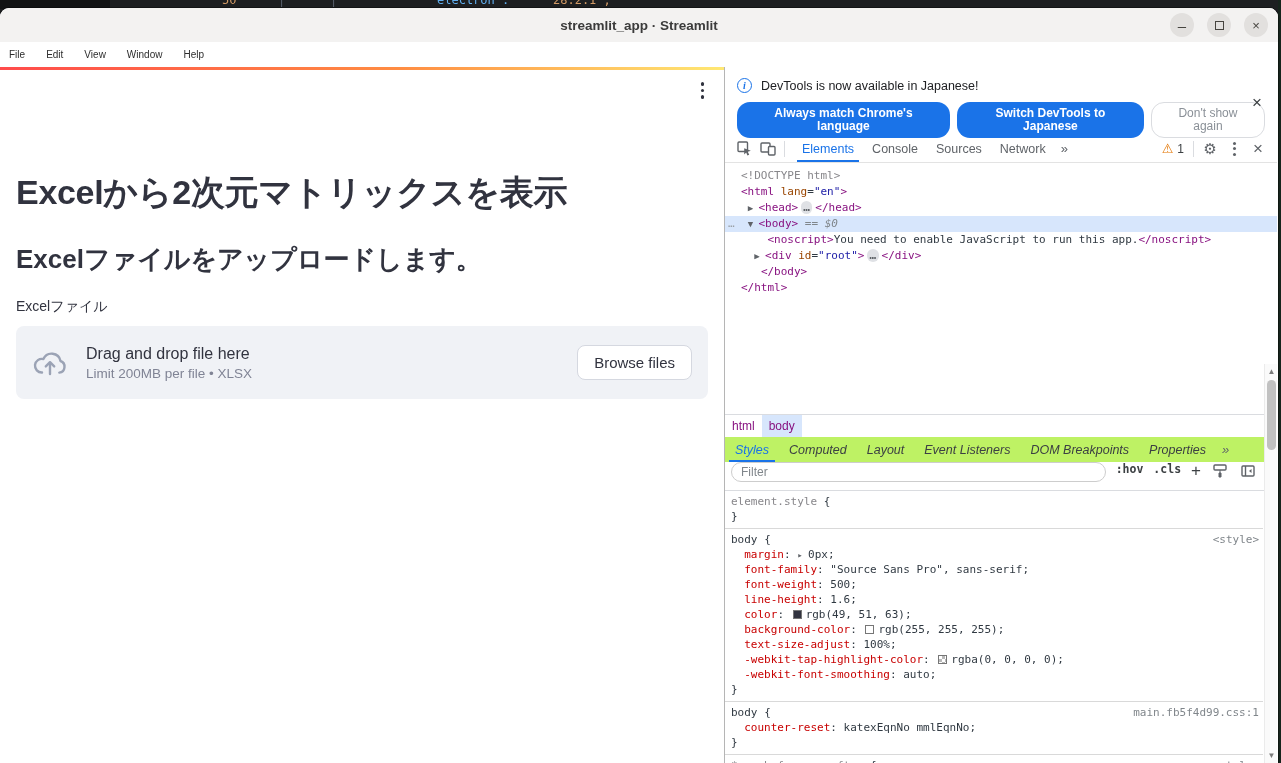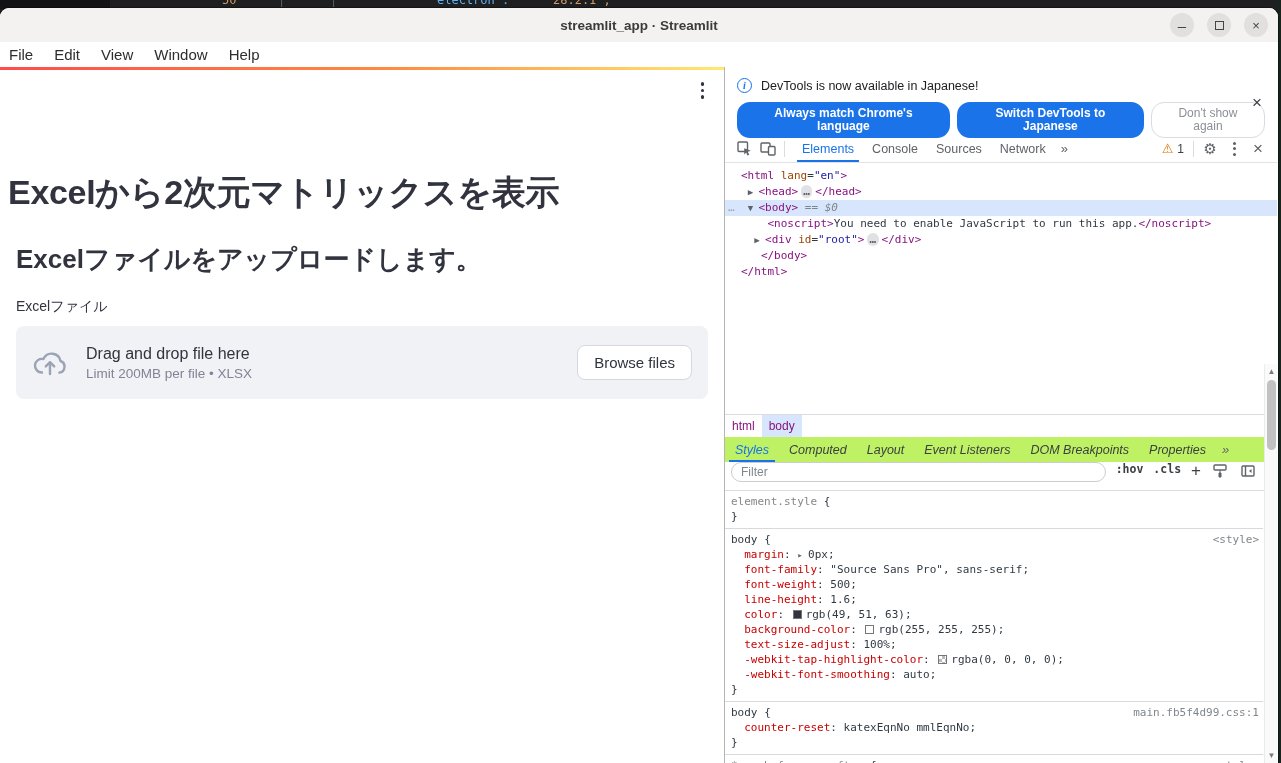--- a/index.html
+++ b/index.html
@@ -17,30 +17,30 @@
   .window { position:absolute; top:8px; left:0; width:1278px; height:755px; background:#fff; border-radius:9px 9px 0 0; overflow:hidden; box-shadow:0 0 0 1px rgba(0,0,0,.35); }
 
   .titlebar { height:34px; background:#f3f2f1; position:relative; display:flex; align-items:center; justify-content:center; }
   .titlebar .title { font-size:13.5px; font-weight:bold; color:#3b3b3b; }
   .win-controls { position:absolute; right:10px; top:5px; display:flex; gap:13px; }
   .win-btn { width:24px; height:24px; border-radius:50%; background:#e2e0de; color:#46443f; display:flex; align-items:center; justify-content:center; font-size:13px; line-height:1; cursor:default; }
   .win-btn .sq { width:9px; height:9px; border:1.3px solid #46443f; display:block; }
   .win-btn.min { font-size:15px; }
 
   .menubar { height:25px; background:#ffffff; display:flex; align-items:center; padding-left:9px; }
-  .menubar span { font-size:15px; color:#2d2d2d; margin-right:21px; }
+  .menubar span { font-size:10px; color:#2d2d2d; margin-right:21px; }
 
   .main { display:flex; height:696px; }
 
   
   .app { width:724px; position:relative; background:#fff; overflow:hidden; }
   .decoration { height:3px; width:100%; }
   .kebab { position:absolute; top:15px; right:20px; display:flex; flex-direction:column; gap:3px; cursor:pointer; }
   .kebab i { width:3.5px; height:3.5px; border-radius:50%; background:#31333f; }
-  .app h1 { position:absolute; left:8px; top:103px; font-size:34px; font-weight:bold; color:#31333f; letter-spacing:-.3px; }
+  .app h1 { position:absolute; left:16px; top:103px; font-size:34px; font-weight:bold; color:#31333f; letter-spacing:-.3px; }
   .app h2 { position:absolute; left:16px; top:175px; font-size:26px; font-weight:bold; color:#31333f; }
   .uploader-label { position:absolute; left:16px; top:231px; font-size:14px; color:#31333f; }
   .uploader { position:absolute; left:16px; top:259px; width:692px; height:73px; background:#f0f2f6; border-radius:8px; display:flex; align-items:center; padding:0 16px; }
   .cloud { margin-right:18px; flex:0 0 auto; }
   .up-texts { flex:1; }
   .up-instruction { font-size:16px; color:#31333f; }
   .up-limit { font-size:13.5px; color:#808495; margin-top:3px; }
   .browse-btn { background:#fff; border:1px solid #d5d8e0; border-radius:8px; padding:8px 16px; font-size:15px; color:#31333f; cursor:pointer; font-family:inherit; }
 
   
@@ -234,20 +234,21 @@
                 <i></i>
                 <i></i>
                 <i></i>
               </span>
             </span>
           <span class="tool-ic dt-close">×</span>
         </div>
       </div>
 
       <div class="dom-tree">
+          <div class="code-line"><span class="c-gray">&lt;!DOCTYPE html&gt;</span></div>
           <div class="code-line"><span class="c-tag">&lt;html </span><span class="c-attr">lang</span><span class="c-plain">=</span><span class="c-val">"en"</span><span class="c-tag">&gt;</span></div>
           <div class="code-line"><span class="c-plain"> </span><span class="c-arr">▶ </span><span class="c-tag">&lt;head&gt;</span><span class="c-ell">…</span><span class="c-tag">&lt;/head&gt;</span></div>
           <div class="code-line selected"><span class="c-gutter">…</span><span class="c-plain"> </span><span class="c-arr">▼ </span><span class="c-tag">&lt;body&gt;</span><span class="c-eq"> == $0</span></div>
           <div class="code-line"><span class="c-plain">    </span><span class="c-tag">&lt;noscript&gt;</span><span class="c-txt">You need to enable JavaScript to run this app.</span><span class="c-tag">&lt;/noscript&gt;</span></div>
           <div class="code-line"><span class="c-plain">  </span><span class="c-arr">▶ </span><span class="c-tag">&lt;div </span><span class="c-attr">id</span><span class="c-plain">=</span><span class="c-val">"root"</span><span class="c-tag">&gt;</span><span class="c-ell">…</span><span class="c-tag">&lt;/div&gt;</span></div>
           <div class="code-line"><span class="c-plain">   </span><span class="c-tag">&lt;/body&gt;</span></div>
           <div class="code-line"><span class="c-tag">&lt;/html&gt;</span></div>
         </div>
 
       <div class="crumbs">

